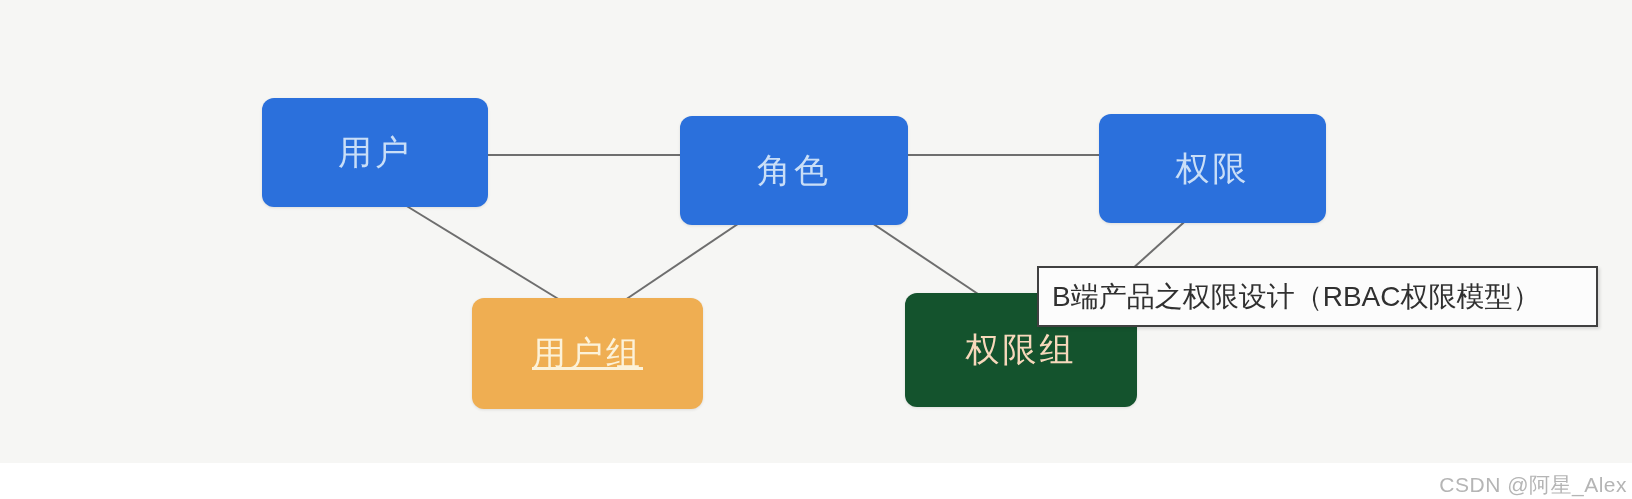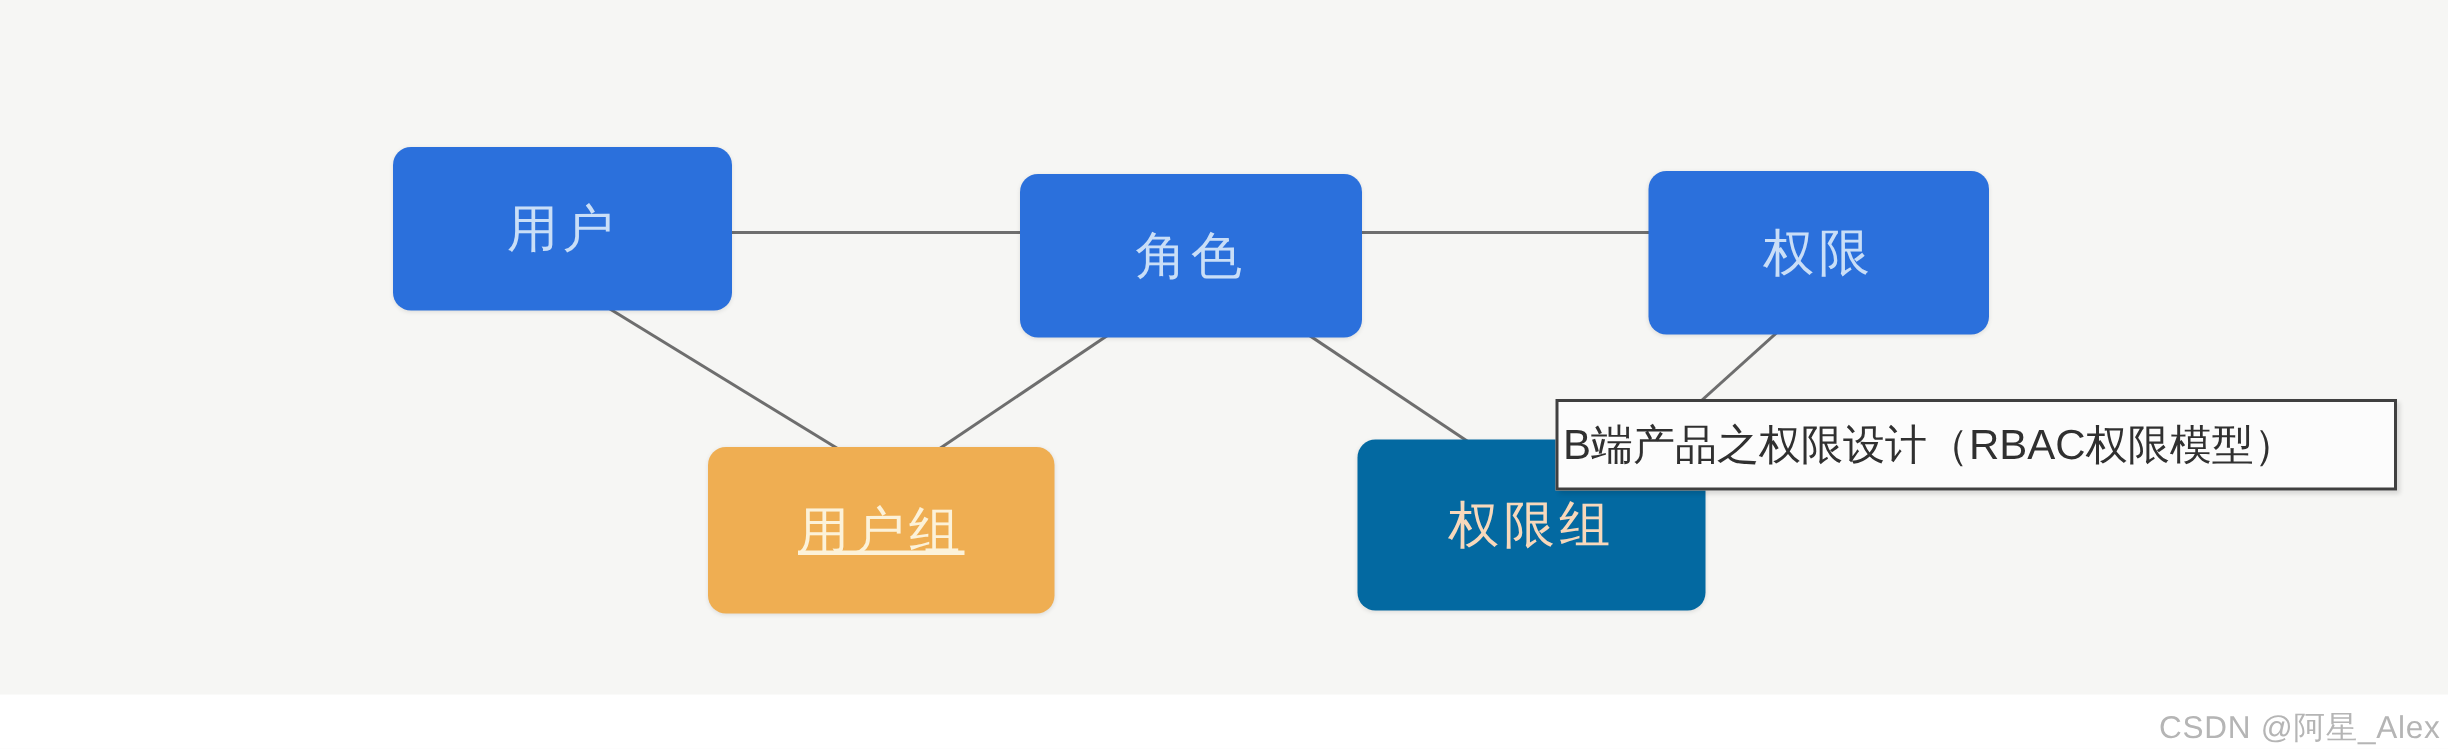--- a/index.html
+++ b/index.html
@@ -45,21 +45,21 @@
   .node-blue {
     background: #2b70dc;
     color: #c9def7;
   }
   .node-yellow {
     background: #efae52;
     color: #fcf2d9;
     text-decoration: underline;
   }
   .node-orange {
-    background: #0369a1;
+    background: #14532d;
     color: #f7d8bb;
   }
   #node-user            { left: 262px;  top: 98px;  width: 226px; height: 109px; }
   #node-role            { left: 680px;  top: 96px;  width: 228px; height: 109px; margin-top: 20px; }
   #node-permission      { left: 1099px; top: 99px;  width: 227px; height: 109px; margin-top: 15px; }
   #node-user-group      { left: 472px;  top: 298px; width: 231px; height: 111px; }
   #node-permission-group{ left: 905px;  top: 293px; width: 232px; height: 114px; }
 
   #title-overlay {
     position: absolute;
@@ -67,21 +67,21 @@
     left: 1037px;
     top: 266px;
     width: 561px;
     height: 61px;
     box-sizing: border-box;
     background: #fcfcfc;
     border: 2px solid #404040;
     box-shadow: 2px 2px 3px rgba(0,0,0,0.12);
     display: flex;
     align-items: center;
-    padding-left: 3px;
+    padding-left: 13px;
     font-size: 28px;
     color: #303030;
     white-space: nowrap;
     overflow: hidden;
   }
   #watermark {
     position: absolute;
     z-index: 4;
     right: 5px;
     top: 471px;

